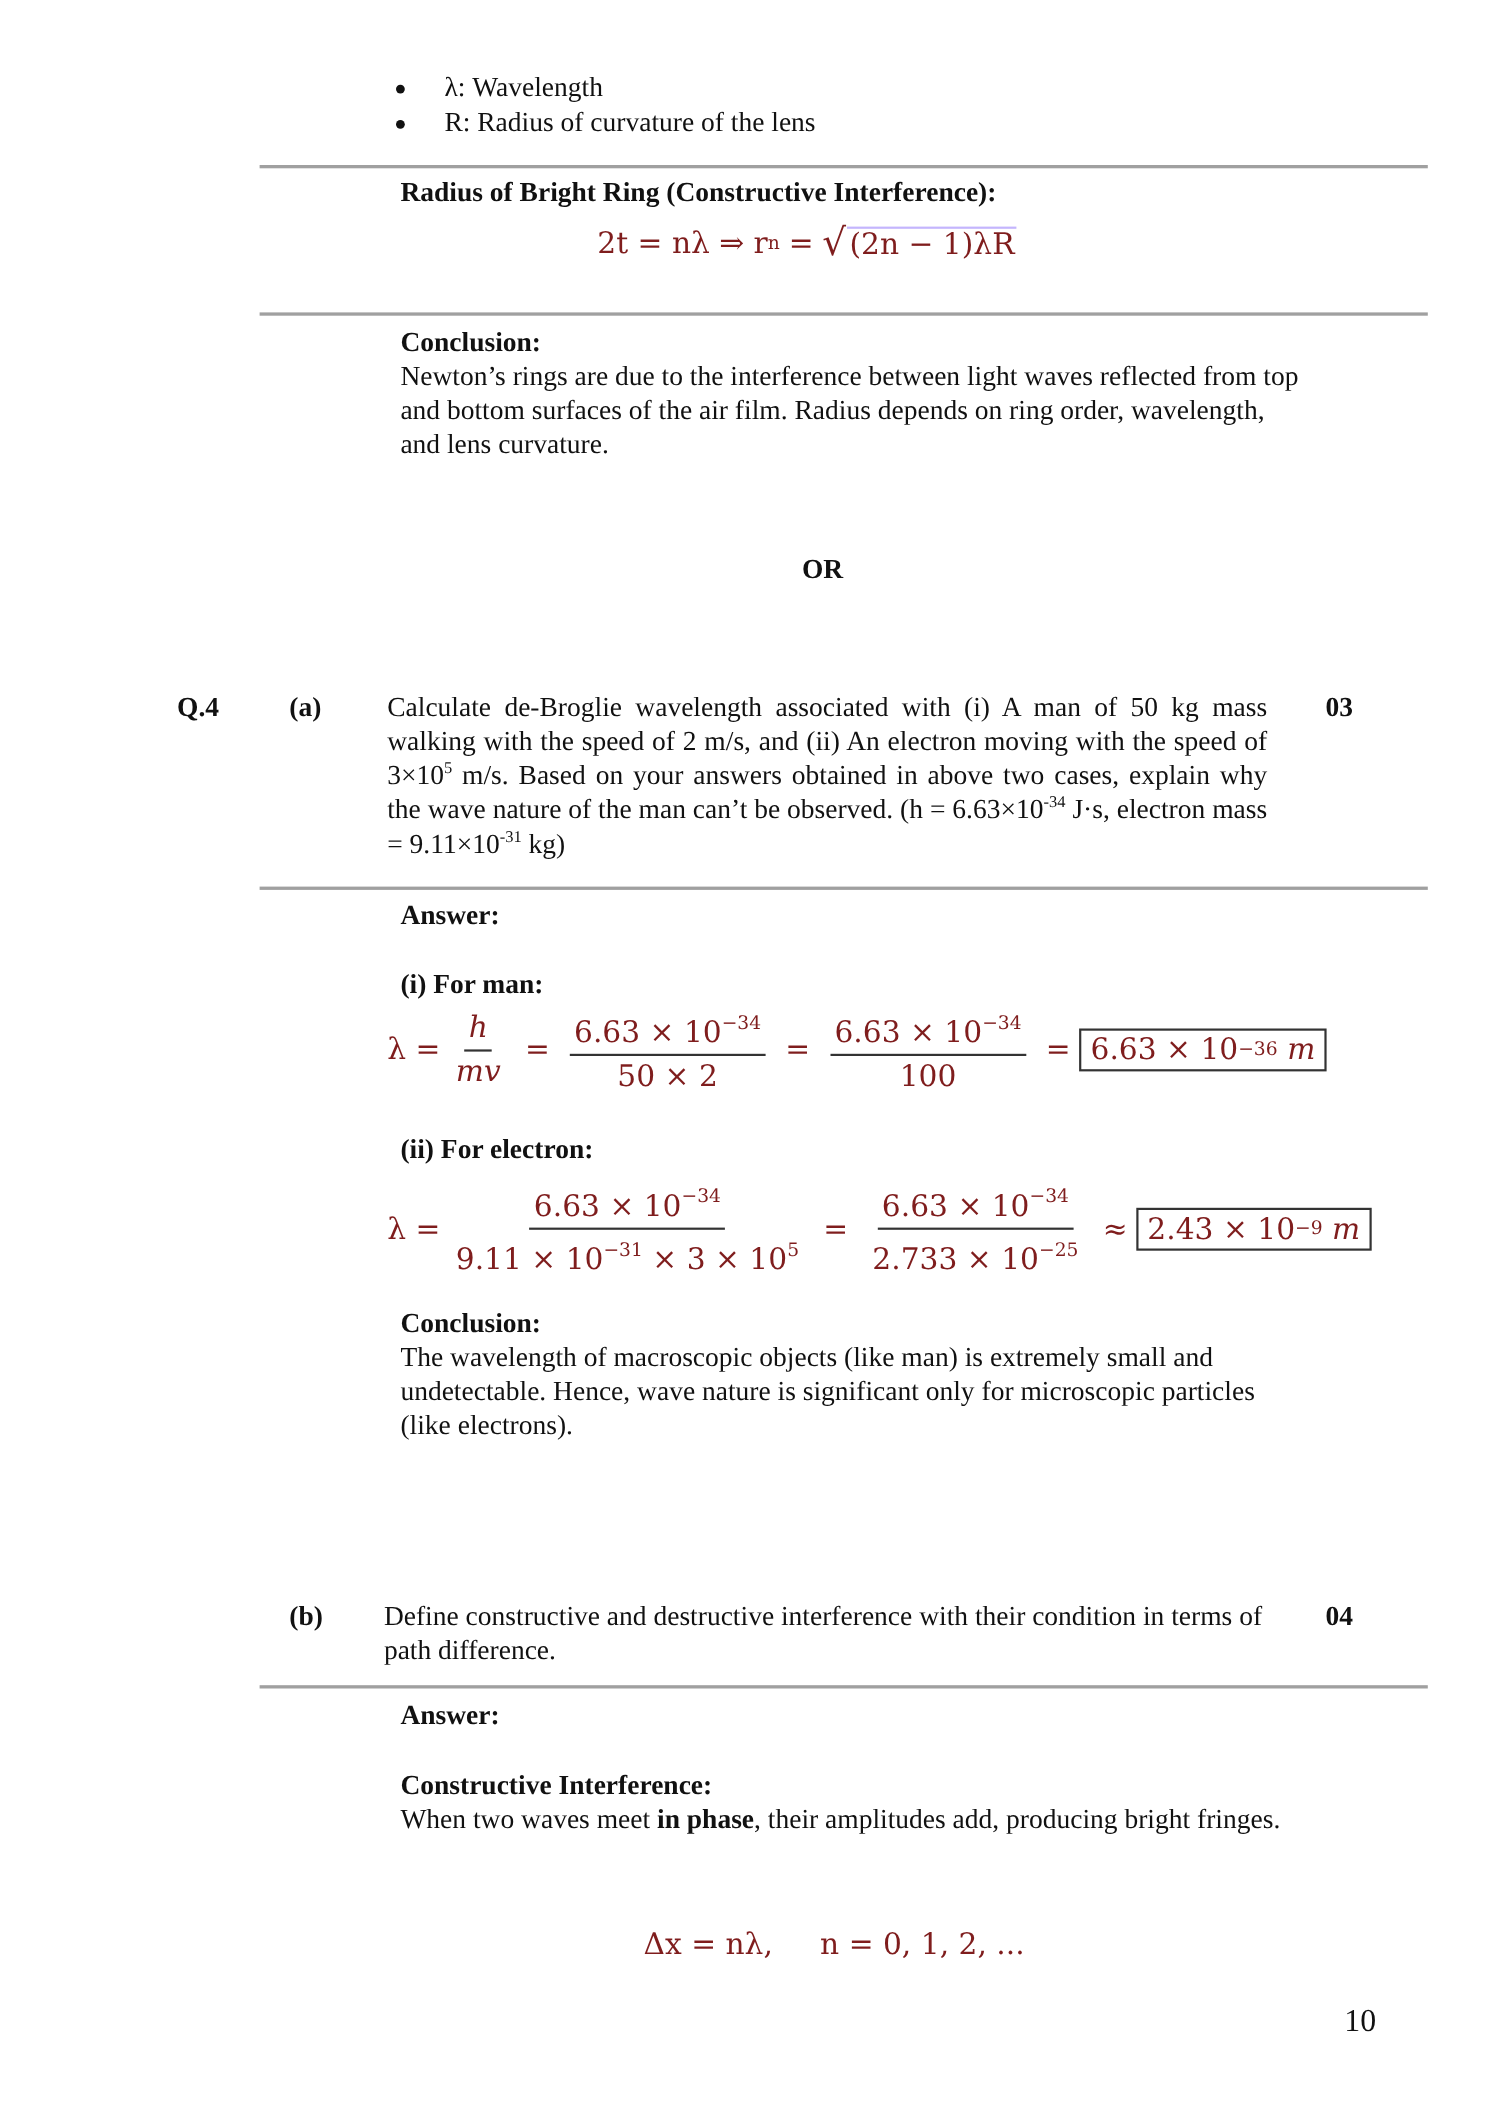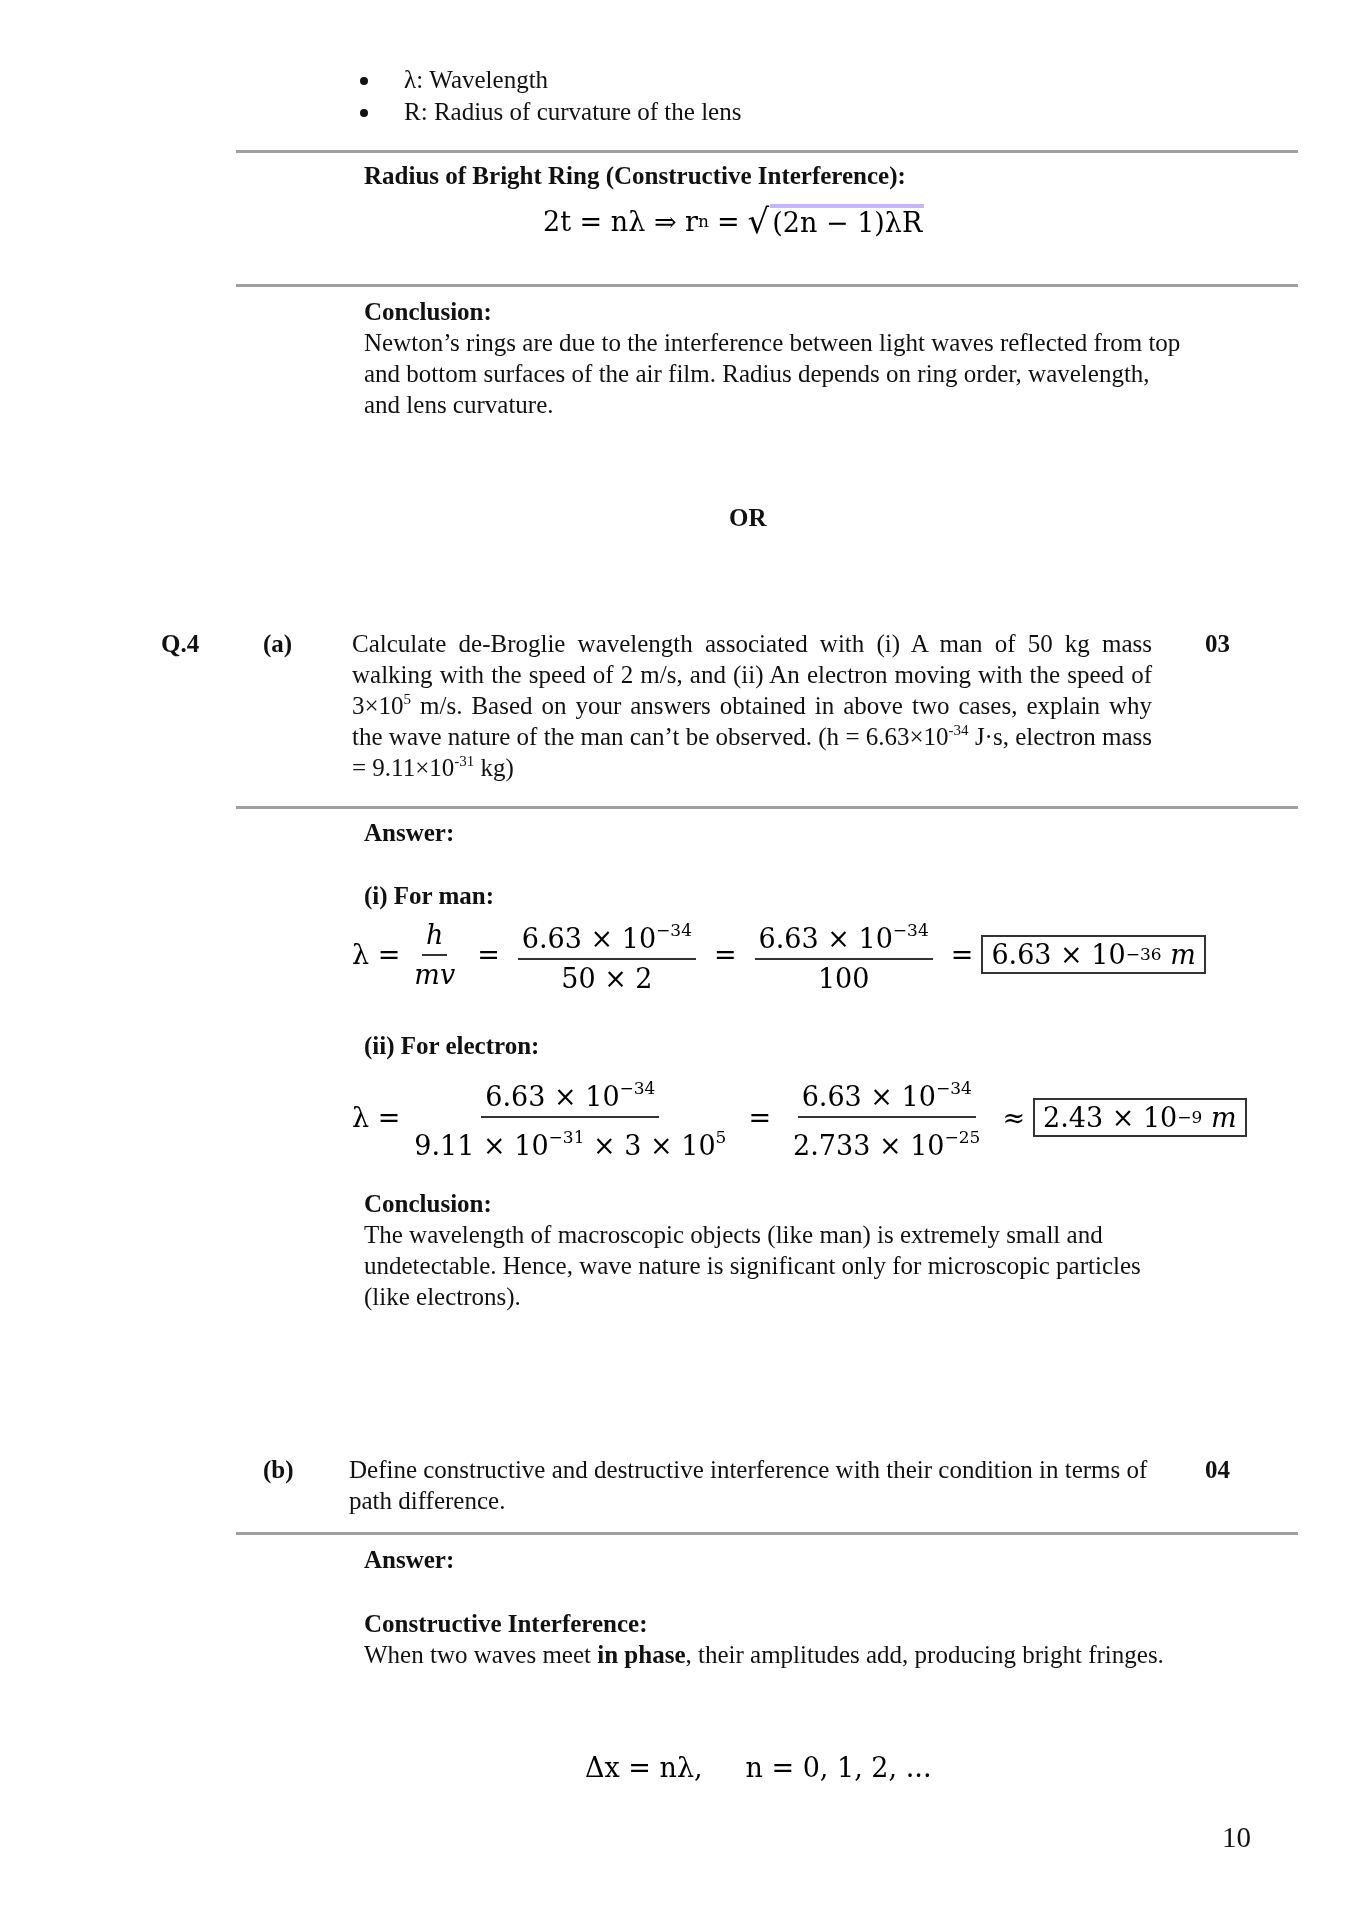--- a/index.html
+++ b/index.html
@@ -23,38 +23,38 @@
   }
   .bullet-list { left: 360px; top: 64px; list-style: none; }
   .bullet-list li { position: relative; padding-left: 44px; height: 32px; }
   .bullet-list li .dot {
     position: absolute; left: 0; top: 13px;
     width: 8px; height: 8px; border-radius: 50%; background: #111;
   }
   .math {
     font-family: "DejaVu Serif", "Liberation Serif", serif;
     font-size: 27px;
-    color: #000000;
+    color: #7f1d1d;
     white-space: nowrap;
     display: flex; align-items: center;
   }
   .math i { font-style: italic; }
   .frac {
     display: inline-flex; flex-direction: column; align-items: center;
     margin: 0 10px; vertical-align: middle;
   }
   .frac .num { padding: 0 4px 4px 4px; border-bottom: 2px solid #333; line-height: 30px; }
   .frac .den { padding: 4px 4px 0 4px; line-height: 30px; }
   .op { margin: 0 8px; }
   sup.m { font-size: 17px; vertical-align: 12px; }
   sub.m { font-size: 17px; vertical-align: -7px; }
   .boxed { border: 2px solid #333; padding: 2px 8px; display: inline-flex; align-items: center; }
   .sqrt { display: inline-flex; align-items: flex-end; }
   .sqrt .rad { font-size: 34px; line-height: 34px; margin-right: 1px; }
-  .sqrt .under { border-top: 4px solid #c4b5fd; padding: 0 2px; line-height: 30px; }
+  .sqrt .under { border-top: 2px solid #c4b5fd; padding: 0 2px; line-height: 30px; }
   .para { width: 830px; }
   sup.t { font-size: 15px; vertical-align: 10px; line-height: 0; }
   .marks { font-weight: bold; }
 </style>
 </head>
 <body>
 
 <ul class="abs bullet-list">
   <li>
     <span class="dot"></span>

